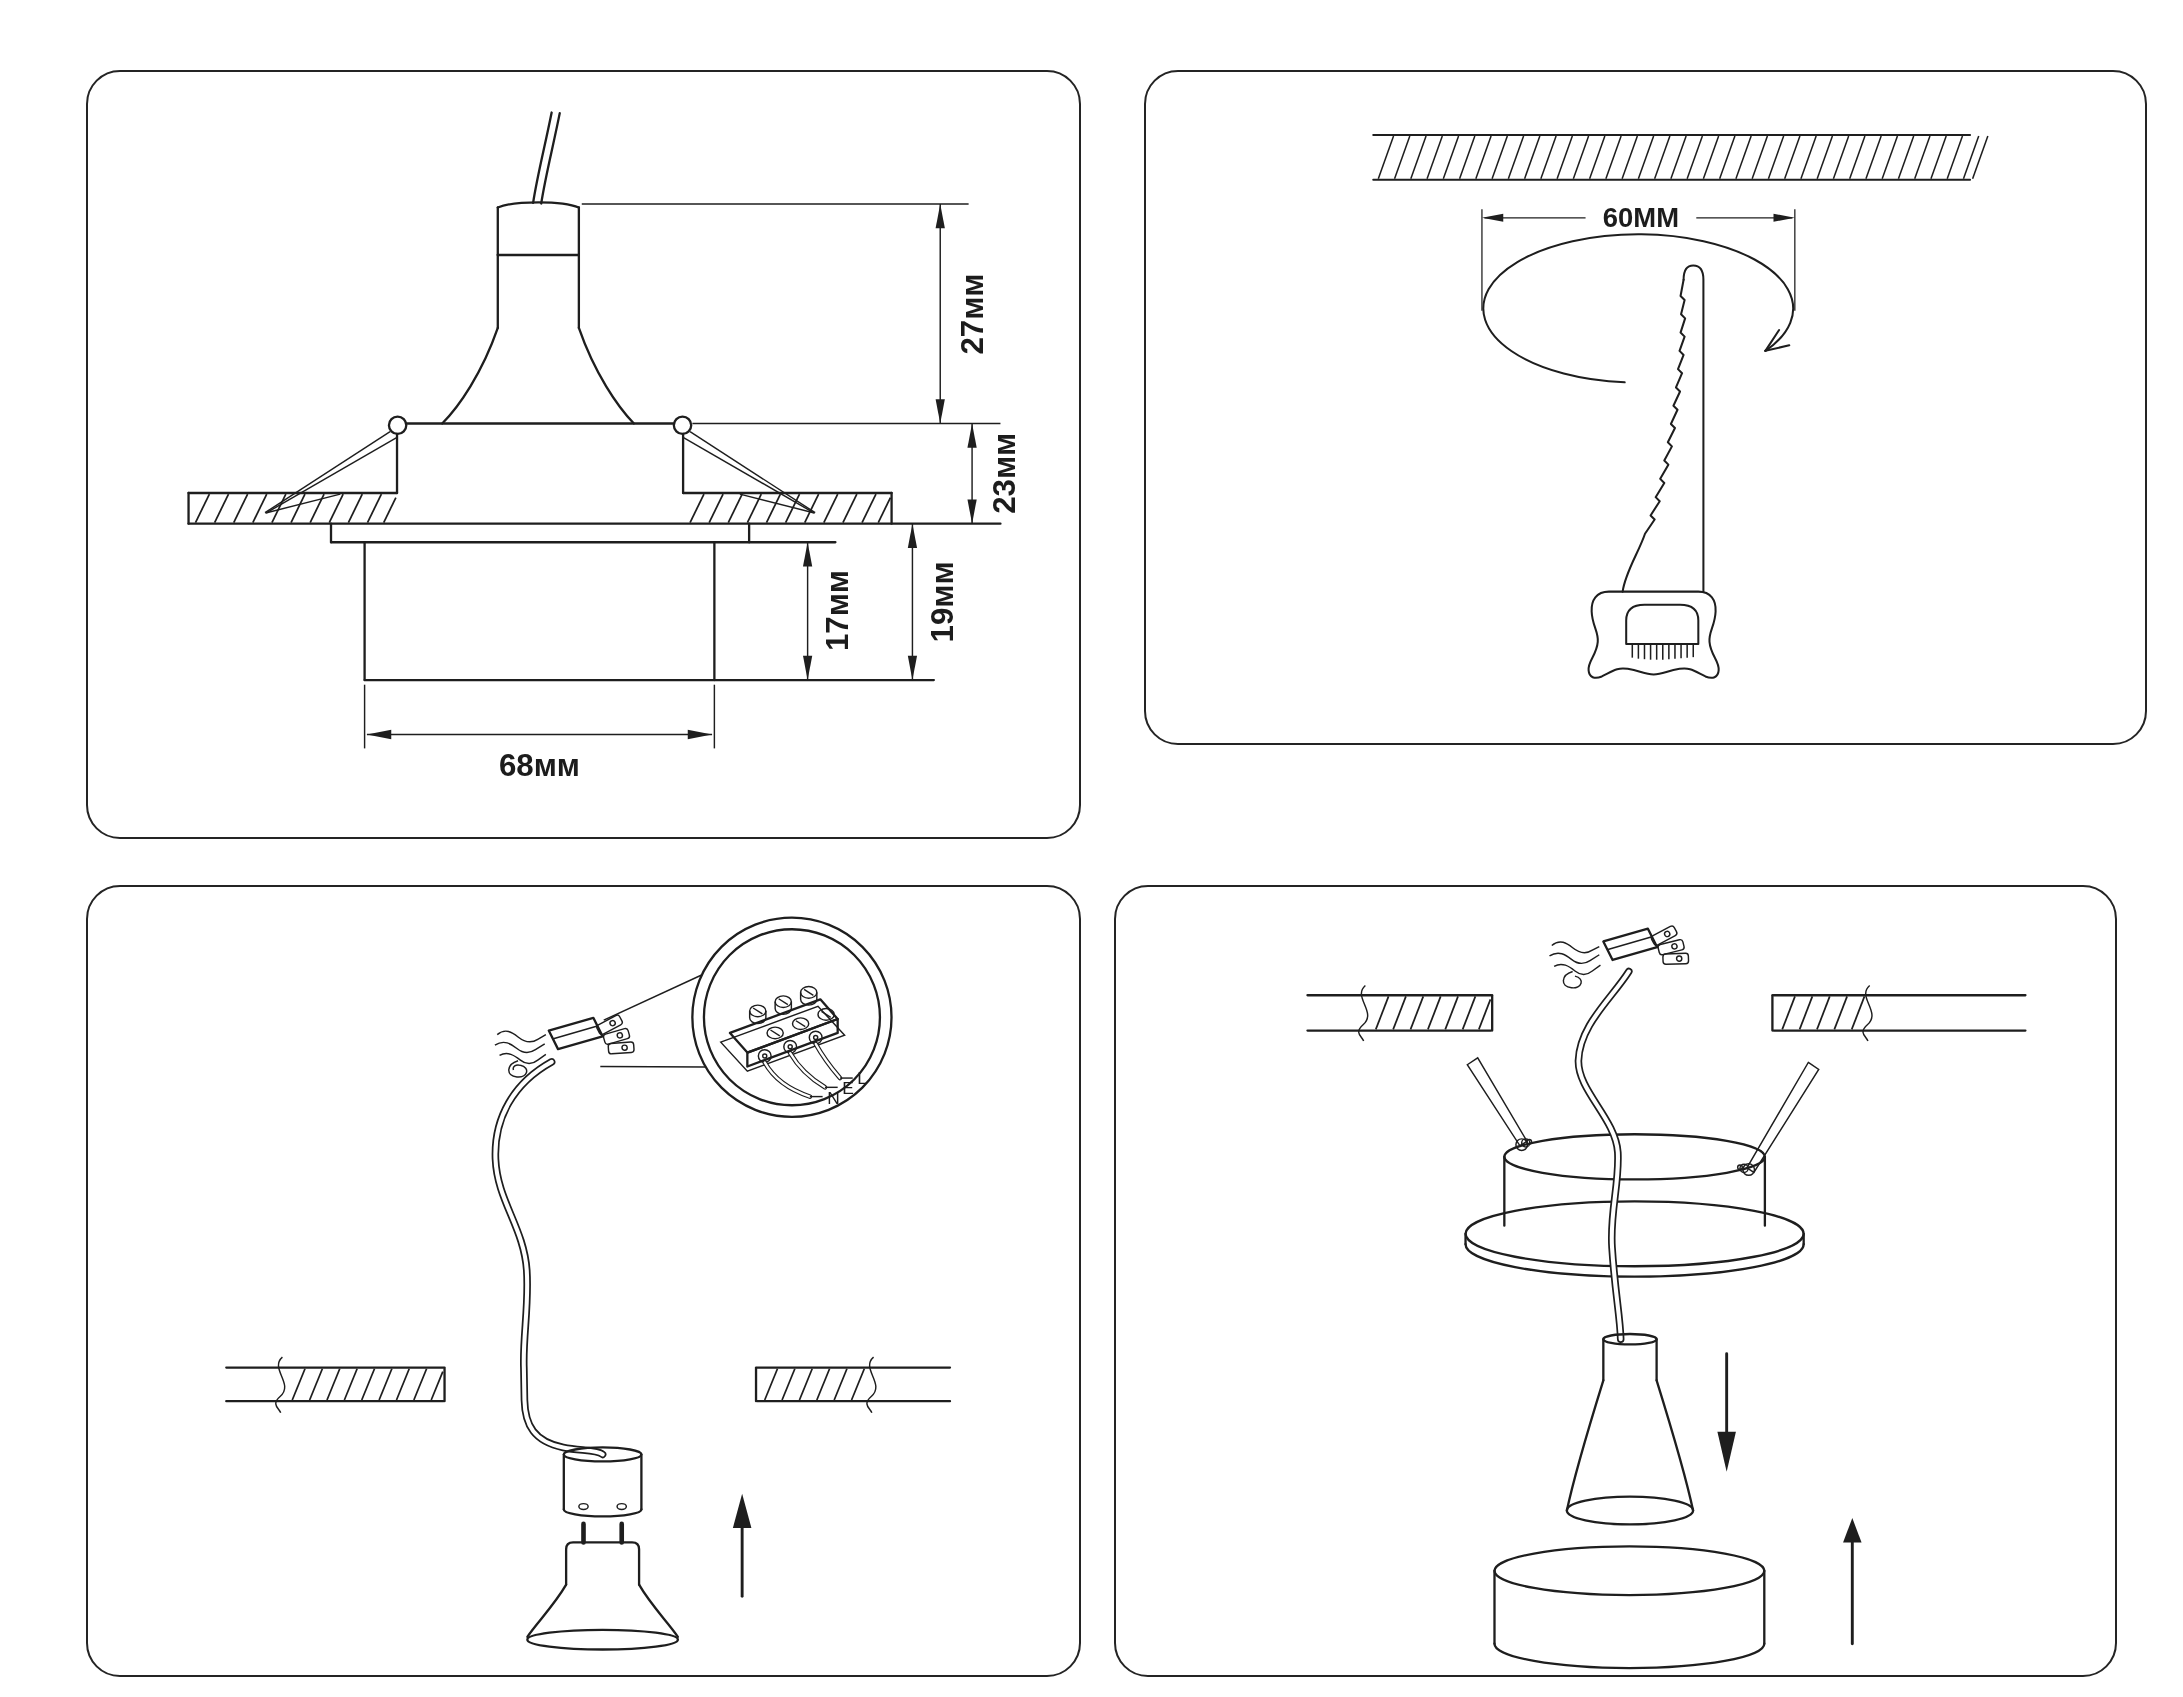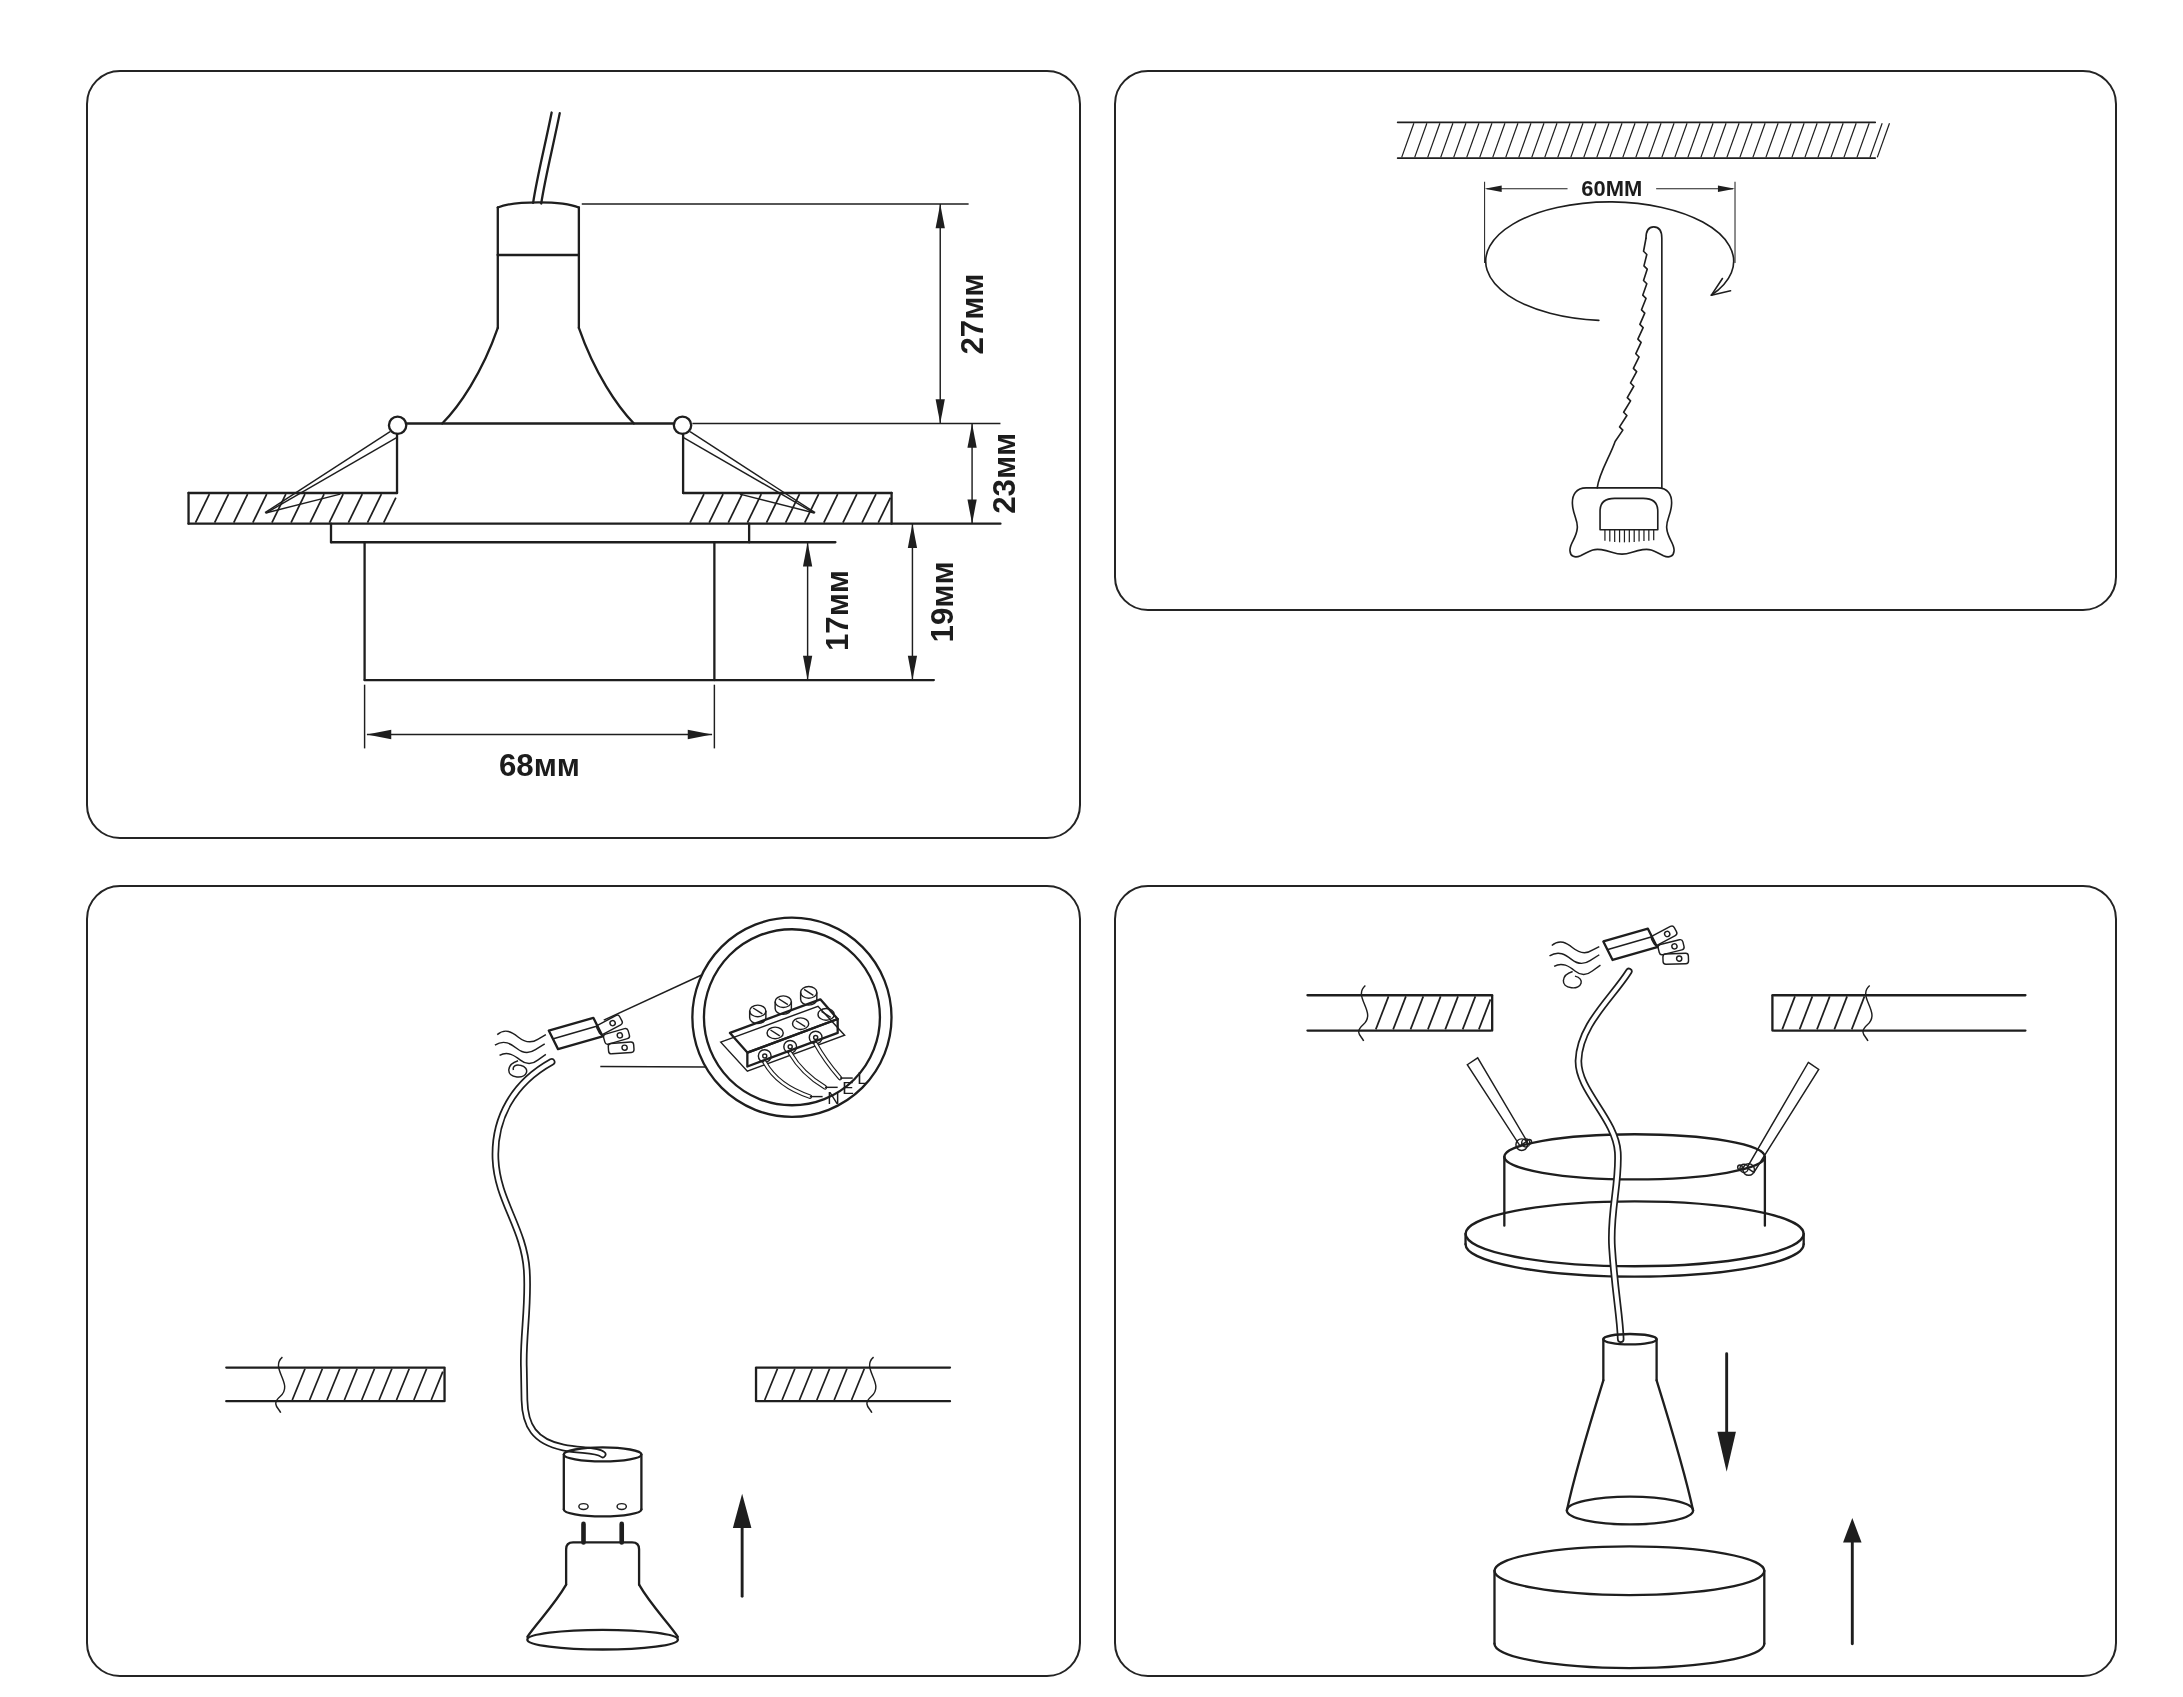--- a/index.html
+++ b/index.html
@@ -1,21 +1,21 @@
 <!DOCTYPE html>
 <html style="font-size:9.3px"><head>
 <meta charset="utf-8">
 <style>
   html,body{margin:0;padding:0;background:#ffffff;}
   .sheet{position:relative;width:2183px;height:1698px;background:#ffffff;overflow:hidden;
          font-family:"Liberation Sans",sans-serif;}
   .panel{position:absolute;box-sizing:border-box;border:2.3px solid #242424;border-radius:34px;background:#fff;}
   .panel svg{display:block;width:100%;height:100%;}
   #panel-dimensions{left:86px;top:70px;width:995px;height:769px;}
-  #panel-cutout{left:1114px;top:70px;width:1003px;height:541px;}
+  #panel-cutout{left:1144px;top:70px;width:1003px;height:675px;}
   #panel-wiring{left:86px;top:885px;width:995px;height:792px;}
   #panel-mounting{left:1114px;top:885px;width:1003px;height:792px;}
   .ink{stroke:#1e1e1e;fill:none;stroke-width:4;stroke-linecap:round;stroke-linejoin:round;}
   .thin{stroke:#1e1e1e;fill:none;stroke-width:2.5;stroke-linecap:butt;}
   .hatch{stroke:#1e1e1e;fill:none;stroke-width:3;stroke-linecap:butt;}
   .fillink{fill:#1e1e1e;stroke:none;}
   .lbl{font-family:"Liberation Sans",sans-serif;font-weight:700;font-size:54px;fill:#1c1c1c;stroke:none;}
   .lbl-s{font-family:"Liberation Sans",sans-serif;font-weight:400;font-size:30px;fill:#1c1c1c;stroke:none;}
   .wire-out{stroke:#1e1e1e;stroke-width:13;fill:none;stroke-linecap:round;}
   .wire-in{stroke:#ffffff;stroke-width:7;fill:none;stroke-linecap:round;}

